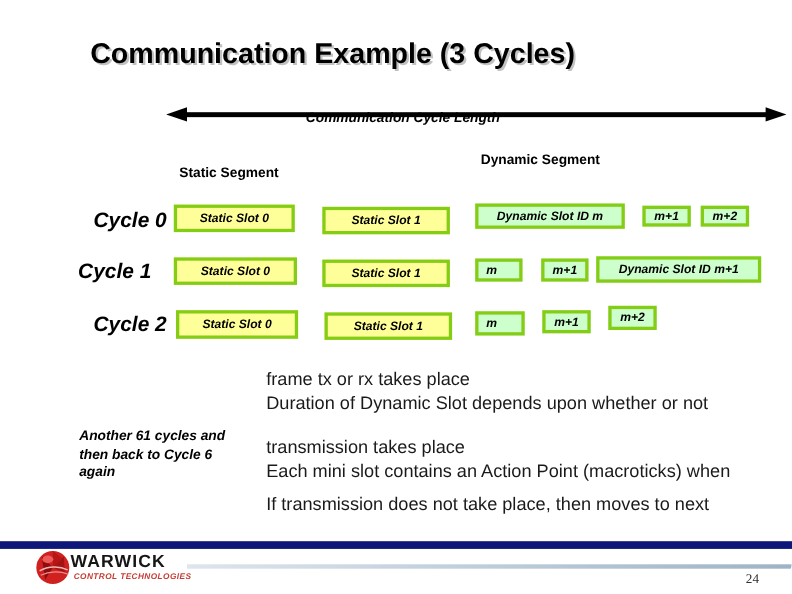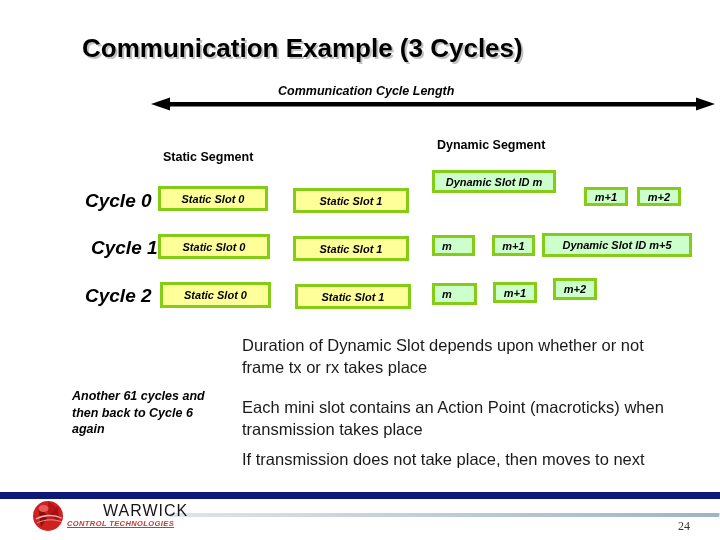--- a/index.html
+++ b/index.html
@@ -12,92 +12,92 @@
   .arrlbl{font-size:12.5px;font-weight:bold;font-style:italic;color:#000;white-space:nowrap;}
   .slot{display:flex;align-items:center;justify-content:center;border:3px solid #84cc16;
         font-size:11px;font-weight:bold;font-style:italic;color:#000;box-sizing:border-box;white-space:nowrap;}
   .yellow{background:#ffff99;}
   .green{background:#ccffcc;}
   .alignleft{justify-content:flex-start;padding-left:7px;}
   .note{font-size:16.5px;line-height:22px;color:#1a1a1a;white-space:nowrap;}
   .sidenote{font-size:12.5px;line-height:16.5px;font-weight:bold;font-style:italic;color:#000;white-space:nowrap;}
   .footer-bar{background:#0d1878;}
   .footer-rule{background:linear-gradient(to right,#dde5ed,#9db4c6);}
-  .brand{font-size:16px;font-weight:normal;letter-spacing:1px;color:#161616;white-space:nowrap;margin-left:39px;}
+  .brand{font-size:16px;font-weight:bold;letter-spacing:1px;color:#161616;white-space:nowrap;}
   .brand-sub{font-size:7.5px;font-weight:bold;font-style:italic;color:#c43b33;letter-spacing:.4px;white-space:nowrap;}
   .pagenum{font-size:12px;color:#333;font-family:Liberation Serif, serif;}
 </style>
 </head>
 <body>
 
 <div class="slide">
 
   <div class="abs title" style="left:82px;top:33px;">Communication Example (3 Cycles)</div>
 
-  <div class="abs arrlbl" style="left:278px;top:84px;">Communication Cycle Length</div>
+  <div class="abs arrlbl" style="left:278px;top:100px;">Communication Cycle Length</div>
   <svg class="abs" style="left:151px;top:96px;" width="564" height="16" viewBox="0 0 564 16">
     <polygon points="0,8 19,1.5 19,14.5" fill="#000"></polygon>
     <rect x="16" y="6" width="532" height="4.5" fill="#000"></rect>
     <polygon points="564,8 545,1.5 545,14.5" fill="#000"></polygon>
   </svg>
 
   <div class="abs seglbl" style="left:163px;top:138px;margin-top:12px;">Static Segment</div>
   <div class="abs seglbl" style="left:437px;top:138px;">Dynamic Segment</div>
 
   <div class="abs cyclbl" style="left:85px;top:190px;">Cycle 0</div>
   <div class="abs slot yellow" style="left:158px;top:186px;width:110px;height:25px;">Static Slot 0</div>
   <div class="abs slot yellow" style="left:293px;top:188px;width:116px;height:25px;">Static Slot 1</div>
-  <div class="abs slot green" style="left:432px;top:170px;width:124px;height:23px;">Dynamic Slot ID m</div>
+  <div class="abs slot green" style="left:432px;top:185px;width:136px;height:23px;">Dynamic Slot ID m</div>
   <div class="abs slot green" style="left:584px;top:187px;width:44px;height:19px;">m+1</div>
   <div class="abs slot green" style="left:637px;top:187px;width:44px;height:19px;">m+2</div>
 
-  <div class="abs cyclbl" style="left:91px;top:237px;">Cycle 1</div>
+  <div class="abs cyclbl" style="left:71px;top:237px;">Cycle 1</div>
   <div class="abs slot yellow" style="left:158px;top:234px;width:112px;height:25px;">Static Slot 0</div>
   <div class="abs slot yellow" style="left:293px;top:236px;width:116px;height:25px;">Static Slot 1</div>
   <div class="abs slot green alignleft" style="left:432px;top:235px;width:43px;height:21px;">m</div>
   <div class="abs slot green" style="left:492px;top:235px;width:43px;height:21px;">m+1</div>
-  <div class="abs slot green" style="left:542px;top:233px;width:150px;height:24px;">Dynamic Slot ID m+5</div>
+  <div class="abs slot green" style="left:542px;top:233px;width:150px;height:24px;">Dynamic Slot ID m+1</div>
 
   <div class="abs cyclbl" style="left:85px;top:285px;">Cycle 2</div>
   <div class="abs slot yellow" style="left:160px;top:282px;width:111px;height:26px;">Static Slot 0</div>
   <div class="abs slot yellow" style="left:295px;top:284px;width:116px;height:25px;">Static Slot 1</div>
   <div class="abs slot green alignleft" style="left:432px;top:283px;width:45px;height:22px;">m</div>
   <div class="abs slot green" style="left:493px;top:282px;width:44px;height:21px;">m+1</div>
   <div class="abs slot green" style="left:553px;top:278px;width:44px;height:22px;">m+2</div>
 
   <div class="abs note" style="left:242px;top:334px;">
+    <div>frame tx or rx takes place</div>
     <div>Duration of Dynamic Slot depends upon whether or not</div>
-    <div>frame tx or rx takes place</div>
   </div>
 
   <div class="abs sidenote" style="left:72px;top:388px;">
     <div>Another 61 cycles and</div>
     <div>then back to Cycle 6</div>
     <div>again</div>
   </div>
 
   <div class="abs note" style="left:242px;top:396px;">
+    <div>transmission takes place</div>
     <div>Each mini slot contains an Action Point (macroticks) when</div>
-    <div>transmission takes place</div>
   </div>
 
   <div class="abs note" style="left:242px;top:448px;">
     <div>If transmission does not take place, then moves to next</div>
   </div>
 
   <div class="abs footer-bar" style="left:0px;top:492px;width:720px;height:7px;"></div>
   <div class="abs footer-rule" style="left:170px;top:513px;width:550px;height:4px;"></div>
 
   <svg class="abs" style="left:32px;top:500px;" width="32" height="32" viewBox="0 0 32 32">
     <circle cx="16" cy="16" r="15" fill="#d02020"></circle>
     <path d="M6 6 L16 16 L9 27 Z" fill="#8c0d0d"></path>
     <path d="M26 6 L16 16 L27 21 Z" fill="#a61212"></path>
     <path d="M16 1 L16 16 L25 8 Z" fill="#b51616"></path>
     <ellipse cx="11.5" cy="8.5" rx="5" ry="3.5" fill="#ee5a5a"></ellipse>
     <path d="M4 19 C 12 14.5, 22 14.5, 29.5 18" stroke="#f3b6b6" fill="none" stroke-width="1.3"></path>
     <path d="M5 23 C 13 19, 23 19, 30 22" stroke="#e89090" fill="none" stroke-width="1"></path>
   </svg>
   <div class="abs brand" style="left:64px;top:502px;">WARWICK</div>
-  <div class="abs brand-sub" style="left:67px;top:519px;text-decoration:underline;">CONTROL TECHNOLOGIES</div>
+  <div class="abs brand-sub" style="left:67px;top:519px;">CONTROL TECHNOLOGIES</div>
 
   <div class="abs pagenum" style="left:678px;top:519px;">24</div>
 
 </div>
 
 </body></html>

